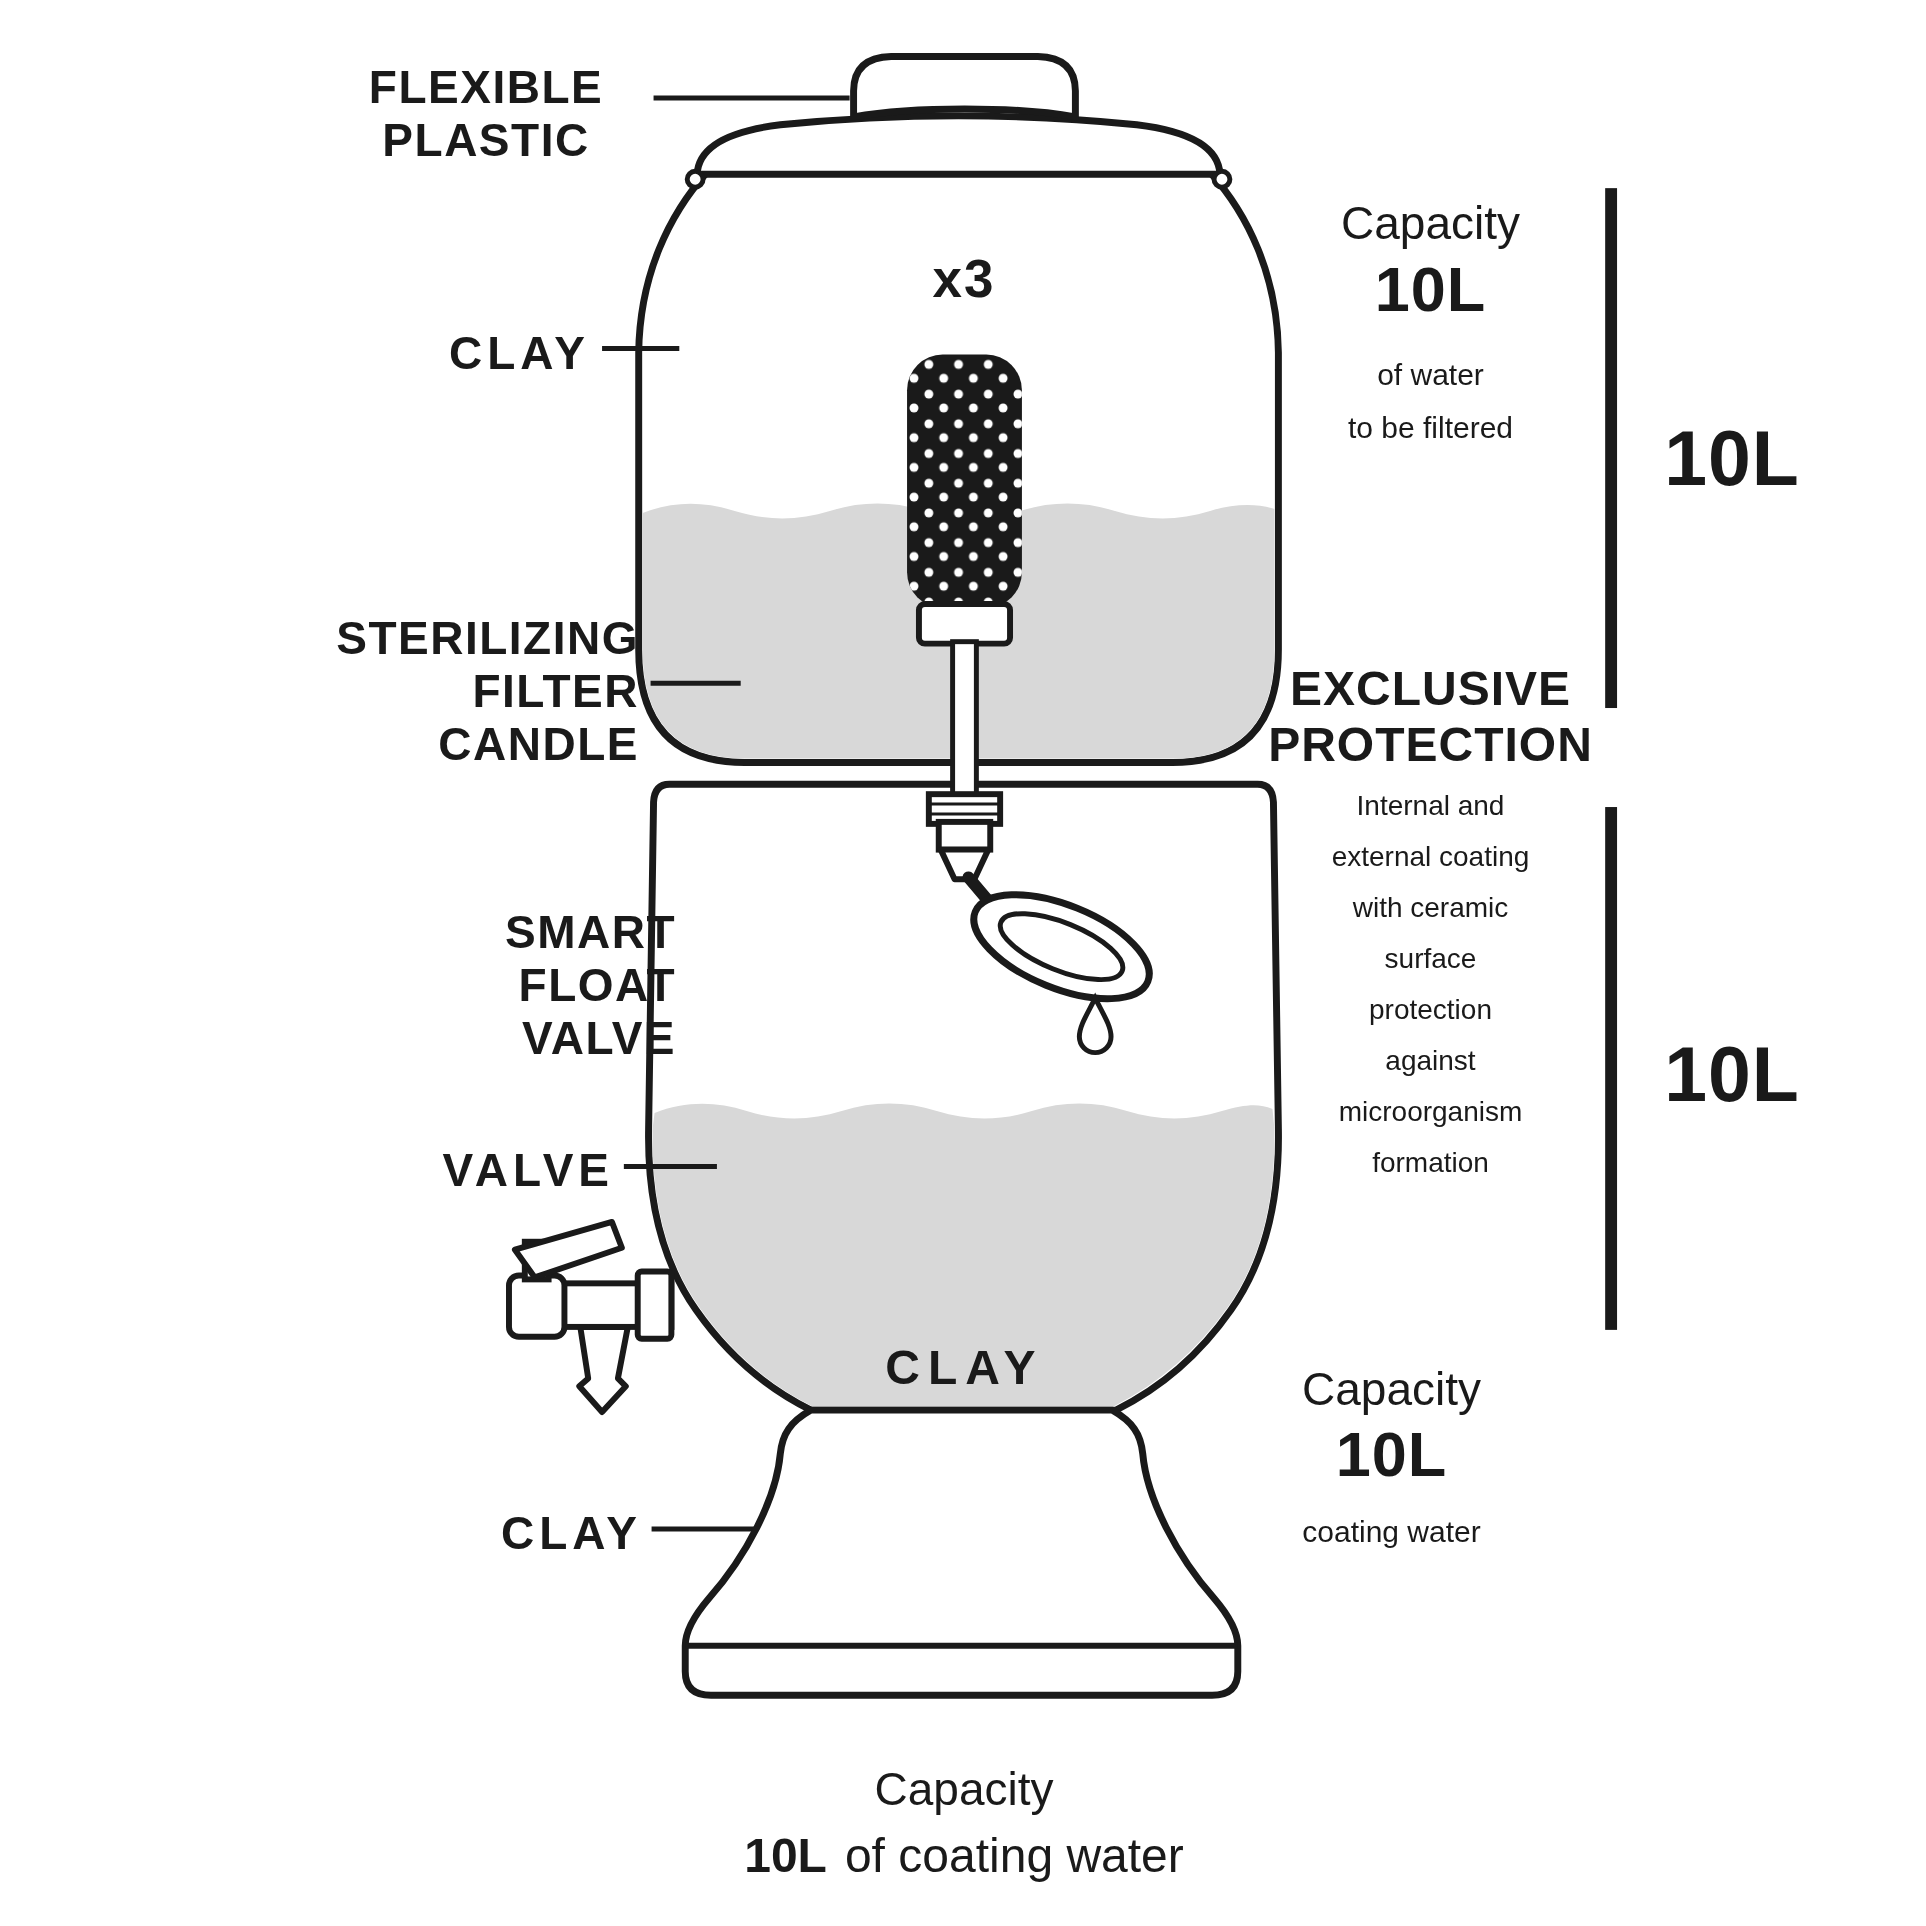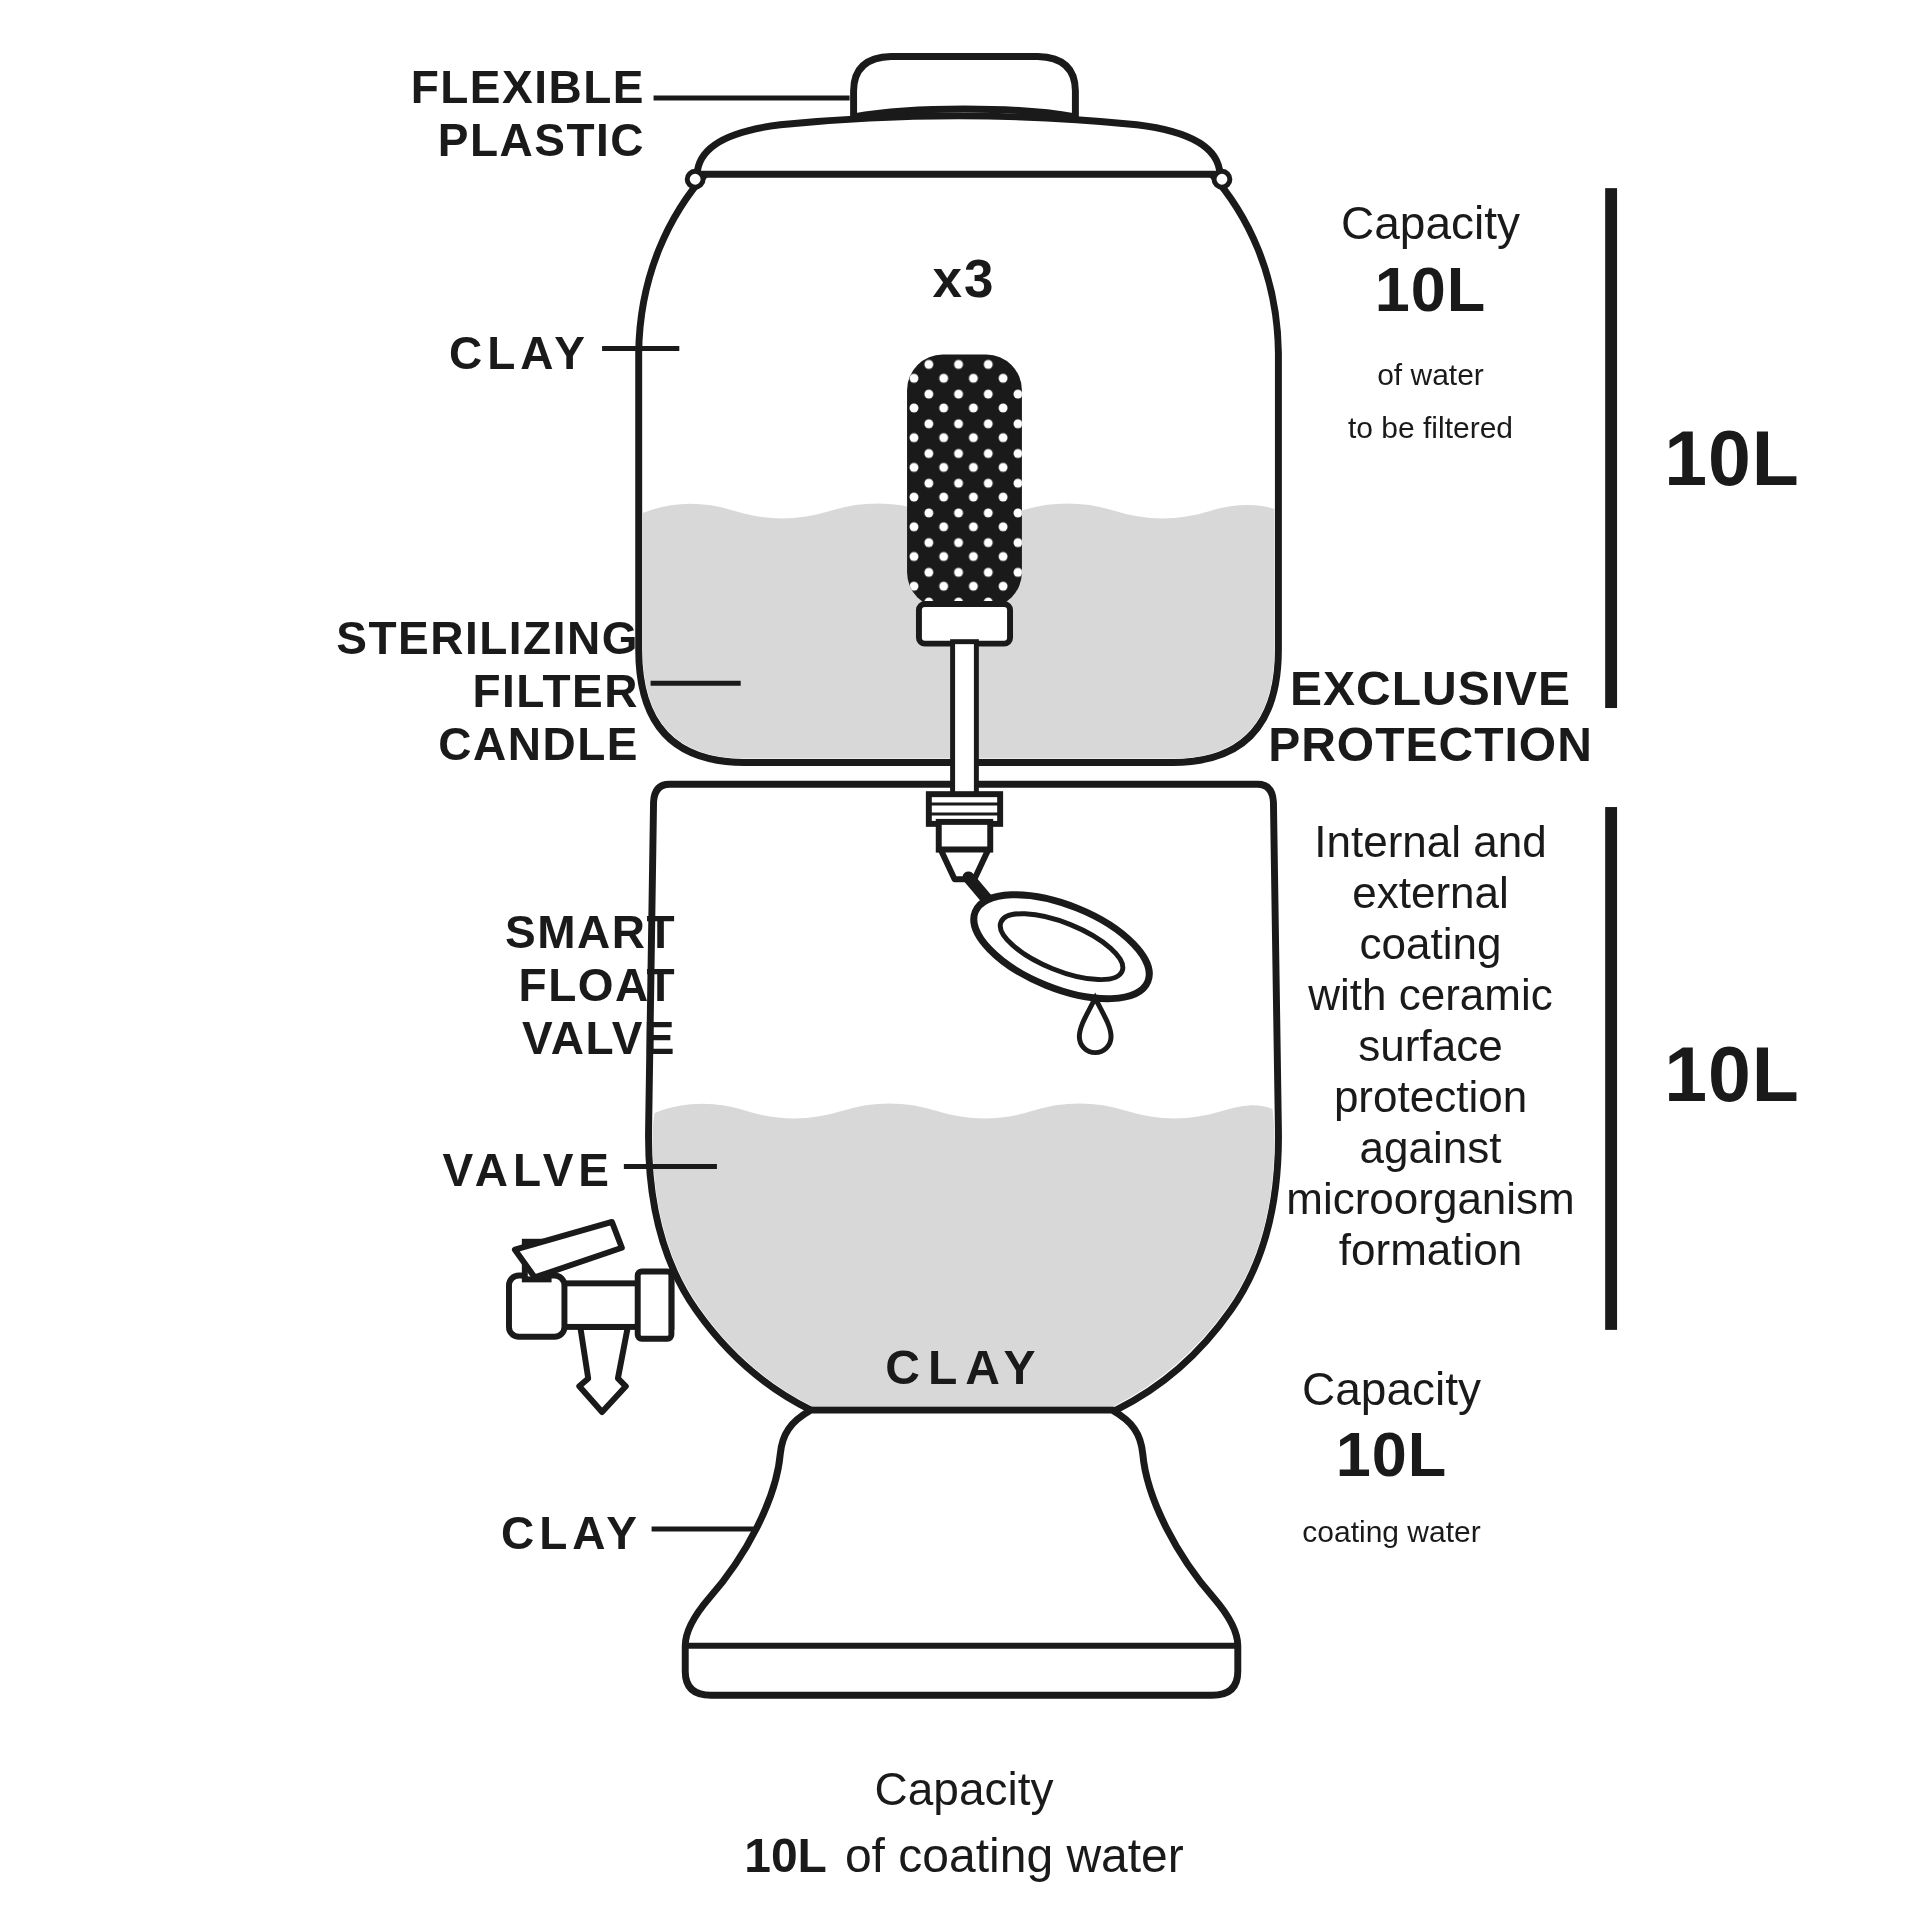--- a/index.html
+++ b/index.html
@@ -14,21 +14,21 @@
     white-space:pre-line;letter-spacing:1.5px;
   }
   .spaced{letter-spacing:5px;}
   .ctr{text-align:center;}
   .pre{white-space:pre-line;}
   .cap-word{font-size:46px;}
   .vol-small{font-size:63px;font-weight:bold;letter-spacing:1px;}
   .vol-big{font-size:77px;font-weight:bold;letter-spacing:1px;}
   .desc{font-size:30px;line-height:53px;}
   .excl{font-weight:bold;font-size:48px;line-height:56px;letter-spacing:1px;}
-  .para{font-size:44px;line-height:51px;margin-top:36px;}
+  .para{font-size:28px;line-height:51px;}
   .inner-clay{font-weight:bold;font-size:48px;letter-spacing:8px;}
   .x3{font-weight:bold;font-size:53px;letter-spacing:2px;}
   .bottom-row{display:flex;justify-content:center;align-items:baseline;gap:18px;font-size:48px;}
   .bottom-row .b{font-weight:bold;}
 </style>
 </head>
 <body>
 
 <div class="stage">
 
@@ -109,21 +109,21 @@
     <line x1="660" y1="99" x2="858" y2="99" stroke="#1a1a1a" stroke-width="5"></line>
     <line x1="608" y1="352" x2="686" y2="352" stroke="#1a1a1a" stroke-width="5"></line>
     <line x1="657" y1="690" x2="748" y2="690" stroke="#1a1a1a" stroke-width="5"></line>
     <line x1="630" y1="1178" x2="724" y2="1178" stroke="#1a1a1a" stroke-width="5"></line>
     <line x1="658" y1="1544" x2="764" y2="1544" stroke="#1a1a1a" stroke-width="5"></line>
 
     <rect x="1621" y="190" width="12" height="525" fill="#1a1a1a"></rect>
     <rect x="1621" y="815" width="12" height="528" fill="#1a1a1a"></rect>
   </svg>
 
-  <div class="abs lbl" style="left:327px;top:61px;width:318px;">FLEXIBLE
+  <div class="abs lbl" style="left:327px;top:61px;width:318px;text-align:center;">FLEXIBLE
 PLASTIC</div>
 
   <div class="abs lbl spaced" style="left:392px;top:327px;width:198px;">CLAY</div>
 
   <div class="abs lbl" style="left:312px;top:612px;width:327px;">STERILIZING
 FILTER
 CANDLE</div>
 
   <div class="abs lbl" style="left:359px;top:906px;width:317px;">SMART
 FLOAT VALVE</div>

